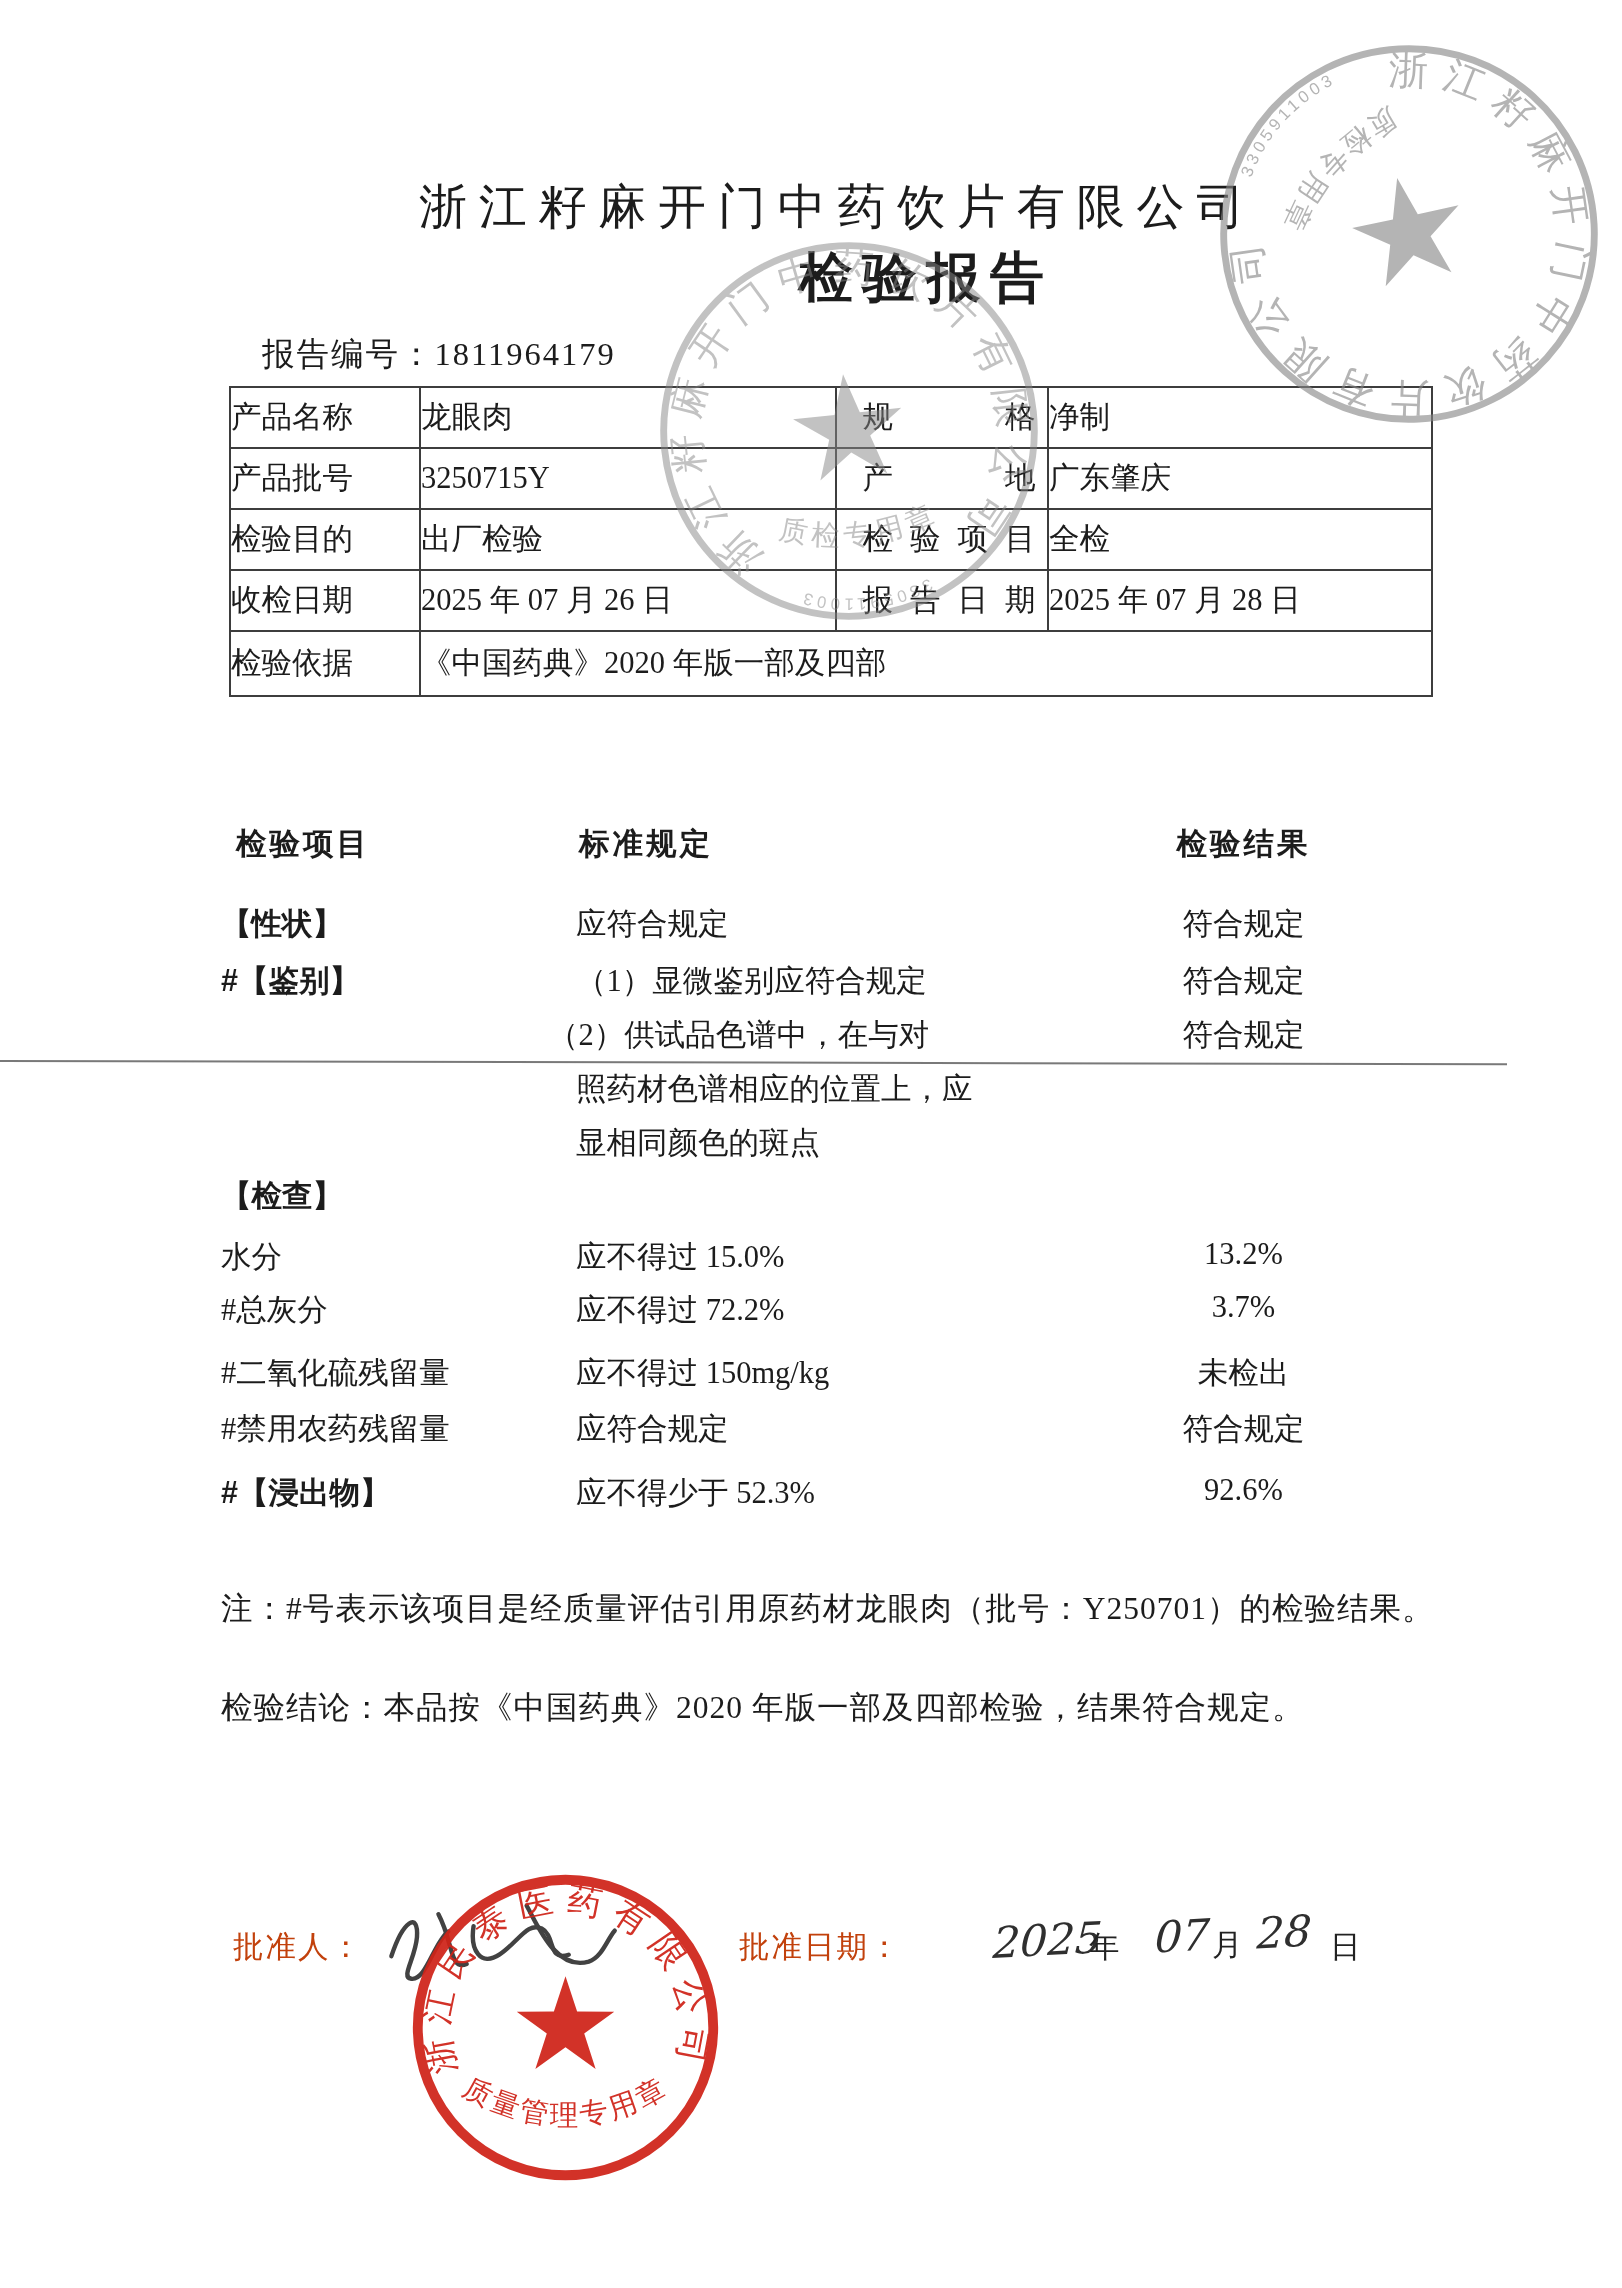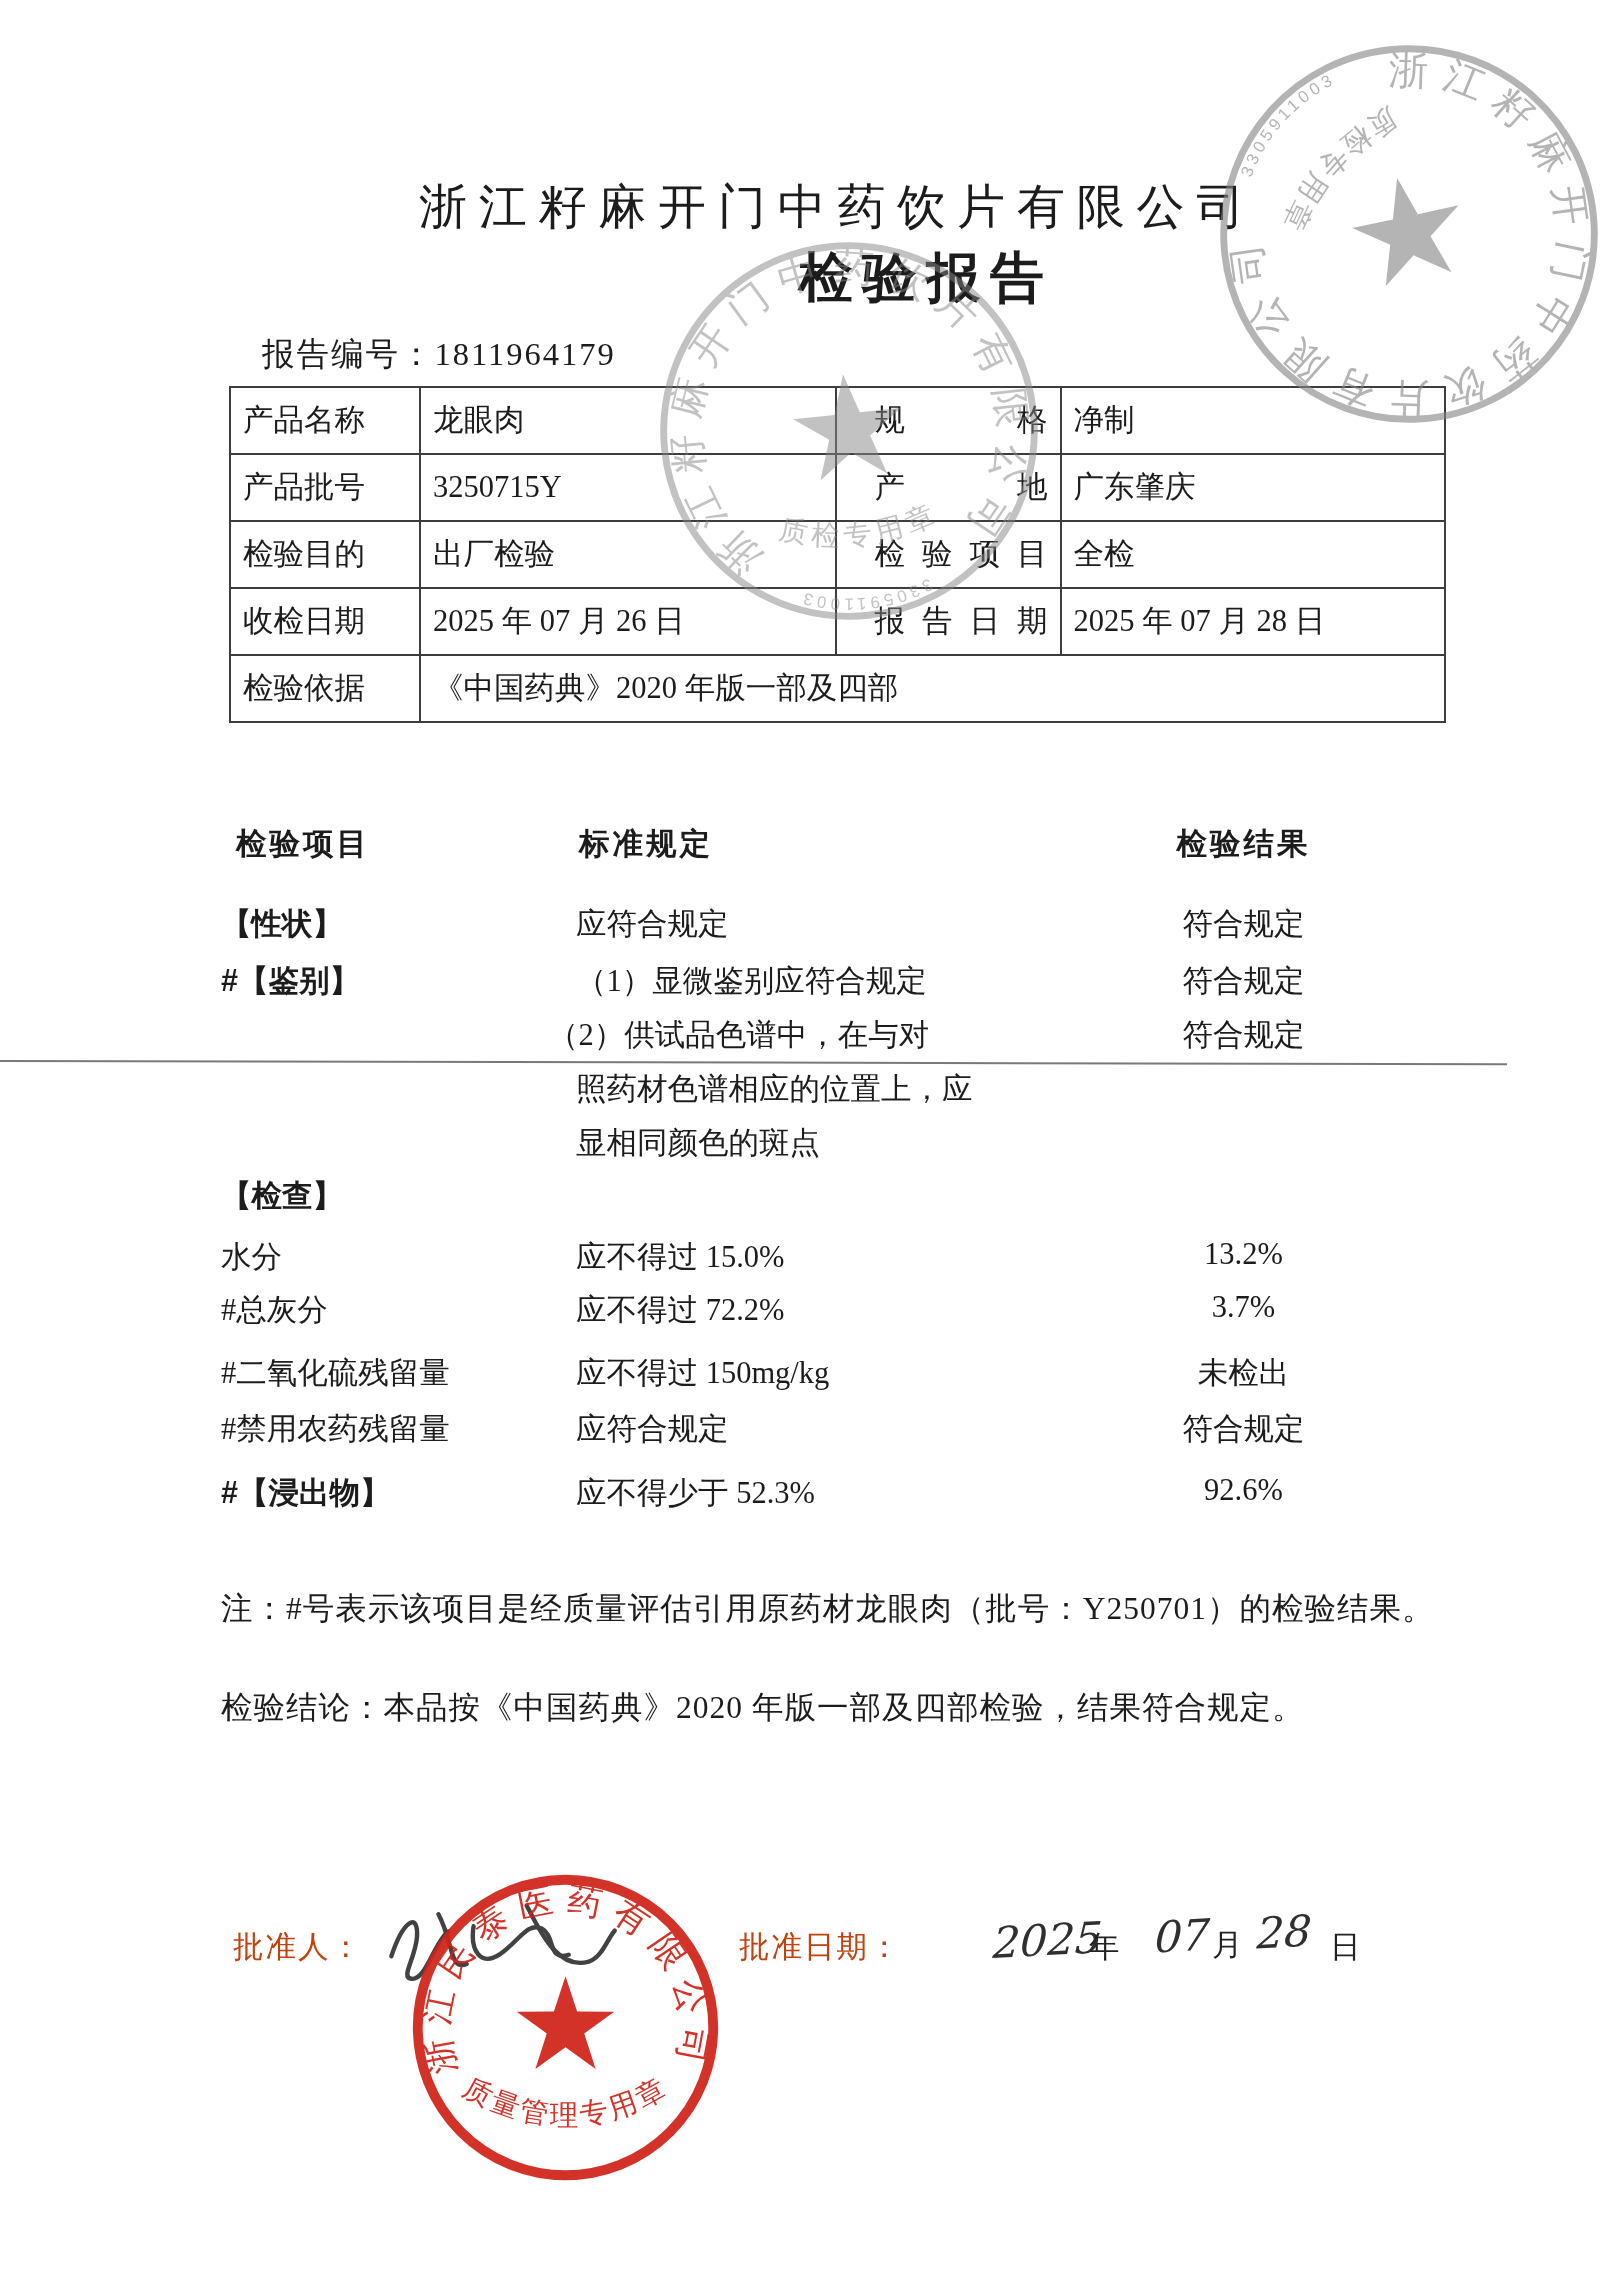--- a/index.html
+++ b/index.html
@@ -19,21 +19,21 @@
     font-size:54px;font-weight:700;letter-spacing:9.9px;
     font-family:"Liberation Sans","DejaVu Sans",sans-serif;
   }
   .report-no-line{left:262px;top:333px;font-size:32.5px;letter-spacing:2px;}
   
   table.info-table{
     position:absolute;left:229px;top:386px;
     border-collapse:collapse;table-layout:fixed;
   }
   table.info-table td{
-    border:2px solid #3d3d3d;font-size:30.5px;padding:12px;vertical-align:middle;
+    border:2px solid #3d3d3d;font-size:30.5px;padding:0;vertical-align:middle;
   }
   table.info-table tr{height:61px;}
   table.info-table tr.last{height:65px;}
   .cell-pad{padding-left:27.6px;}
   .l2-just{width:173px;margin-left:25.6px;text-align:justify;text-align-last:justify;}
   
   .rrow{position:absolute;left:0;width:1622px;font-size:30.5px;height:43px;}
   .r-item{position:absolute;left:221px;white-space:pre;}
   .r-std{position:absolute;left:576px;white-space:pre;}
   .row-paren .r-std{left:548px;}

